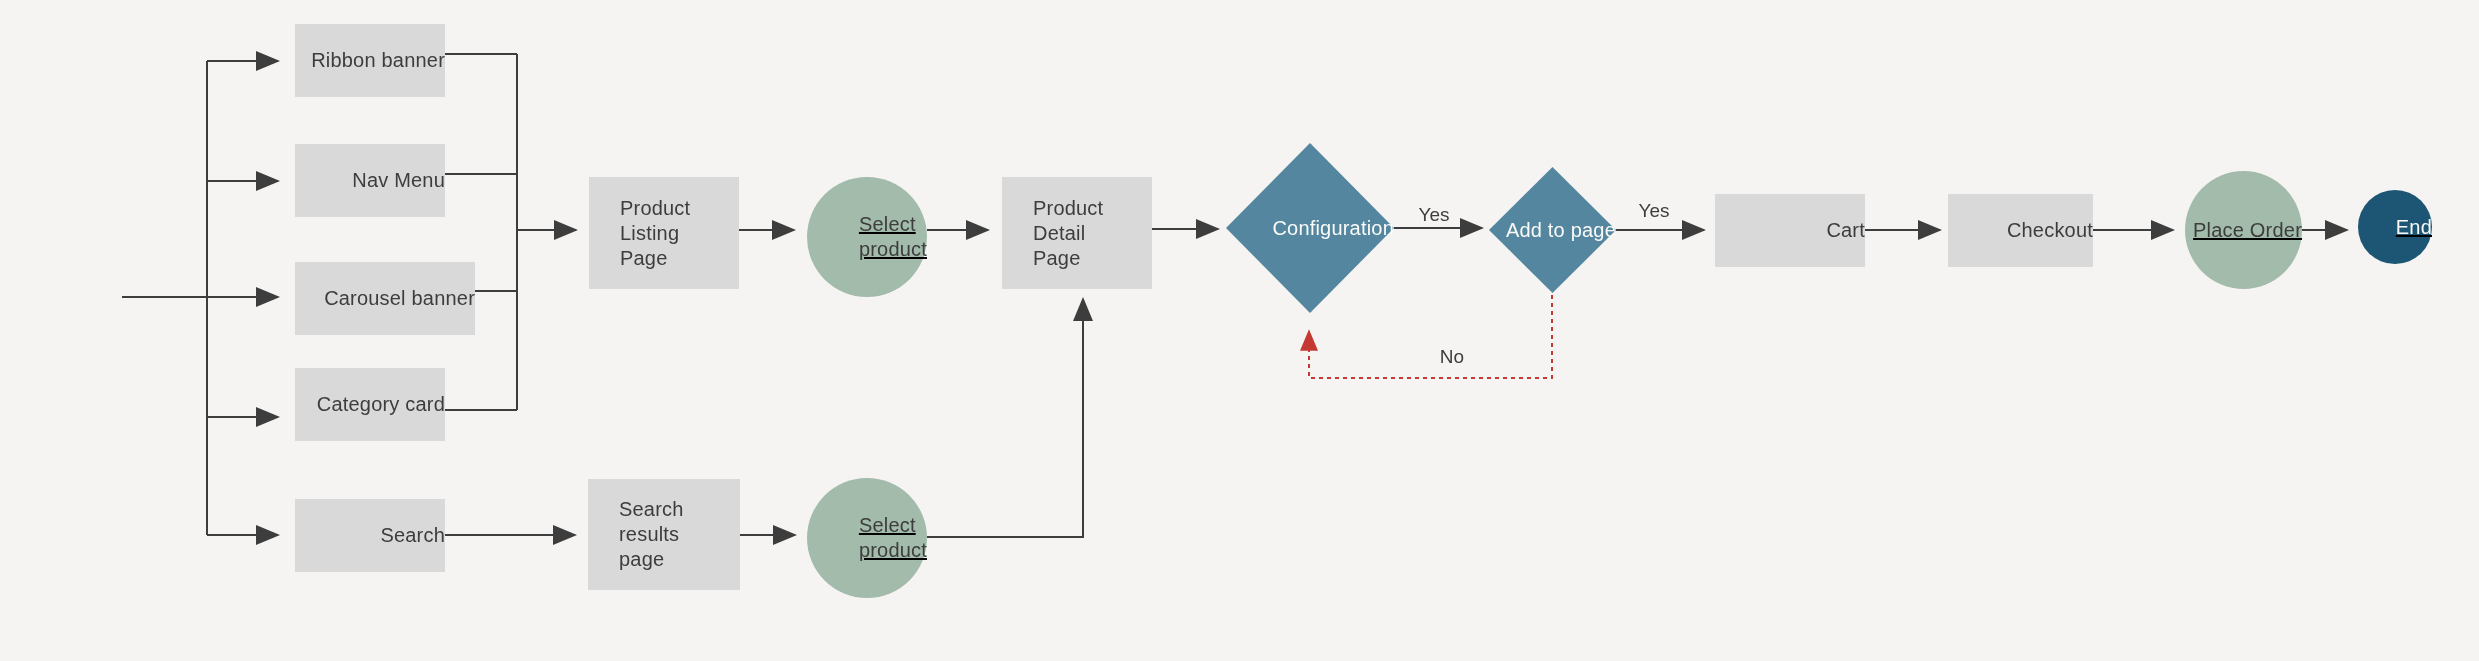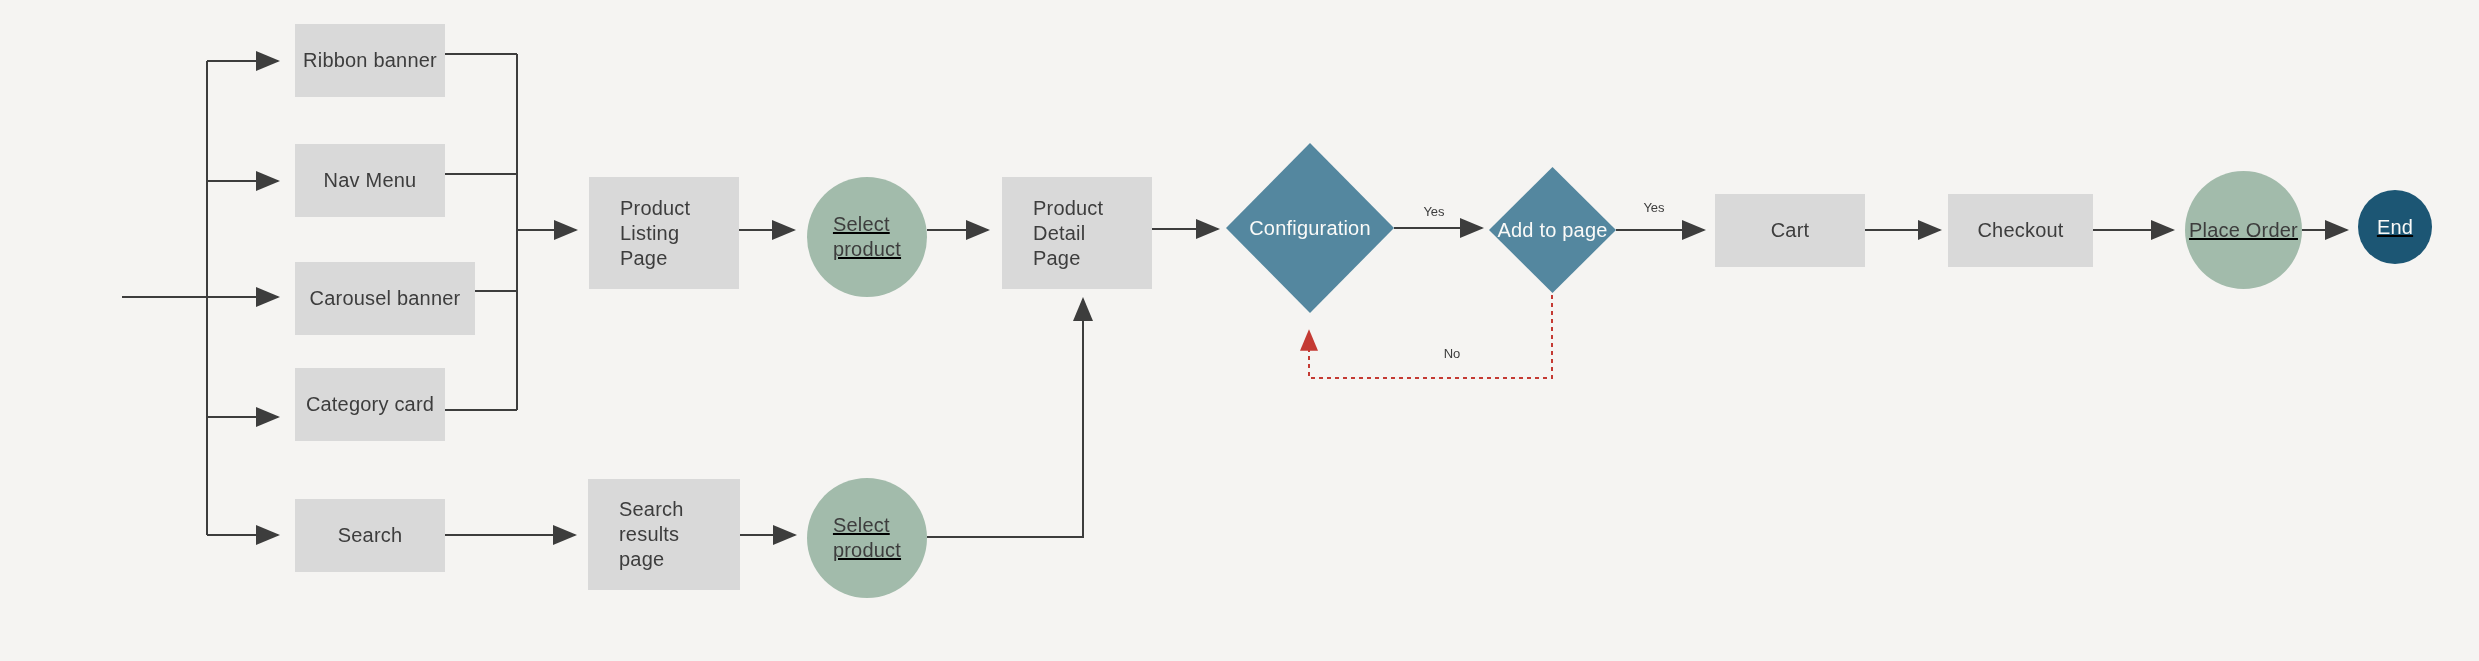--- a/index.html
+++ b/index.html
@@ -20,21 +20,21 @@
     left: 0;
     top: 0;
     width: 2479px;
     height: 661px;
     pointer-events: none;
   }
   .node {
     position: absolute;
     display: flex;
     align-items: center;
-    justify-content: center;
+    justify-content: flex-end;
     box-sizing: border-box;
   }
   .rect   { background: #d9d9d9; }
   .circle { border-radius: 50%; text-decoration: underline; }
   .c-start  { background: #60806e; }
   .c-action { background: #a2bbab; }
   .c-end    { background: #1c5674; }
   .lbl {
     font-size: 20px;
     line-height: 25px;
@@ -49,21 +49,21 @@
   .diamond { background: transparent; }
   .diamond-shape {
     position: absolute;
     left: 0; top: 0; right: 0; bottom: 0;
     background: #54879f;
     clip-path: polygon(50% 0%, 100% 50%, 50% 100%, 0% 50%);
   }
   .diamond .lbl { position: relative; z-index: 1; }
   .edge-label {
     position: absolute;
-    font-size: 13px;
+    font-size: 19px;
     color: #3d3d3d;
     text-align: center;
     width: 44px;
   }
 </style>
 </head>
 <body>
 
 <div class="canvas">
 

